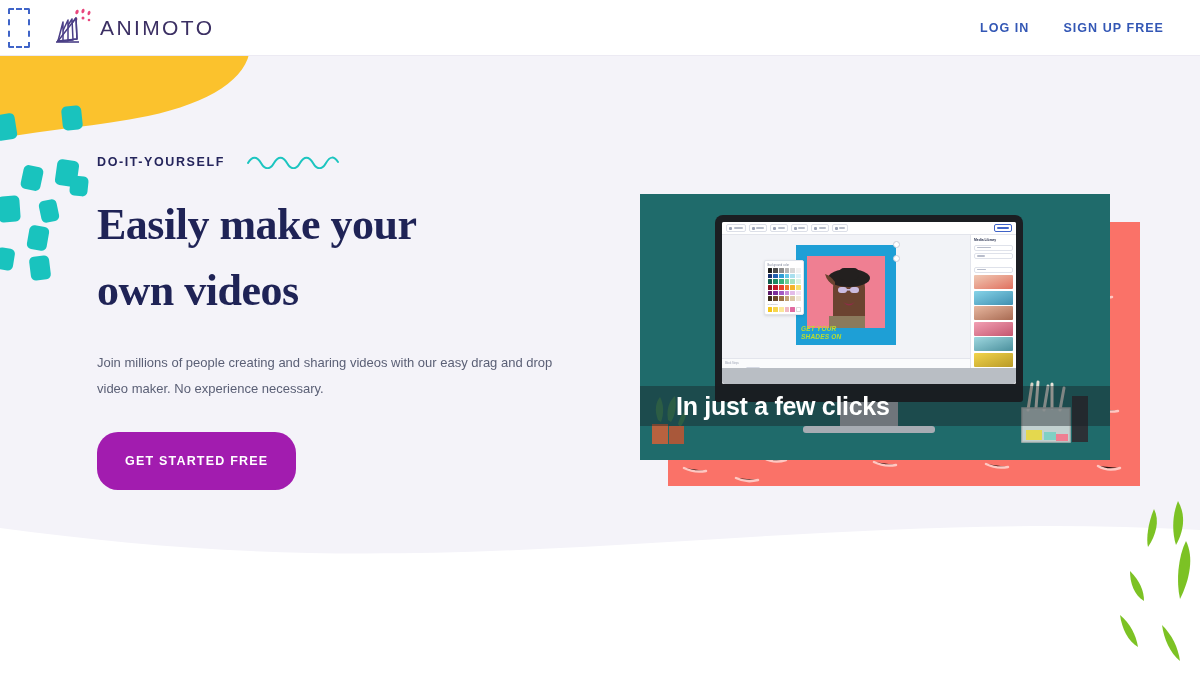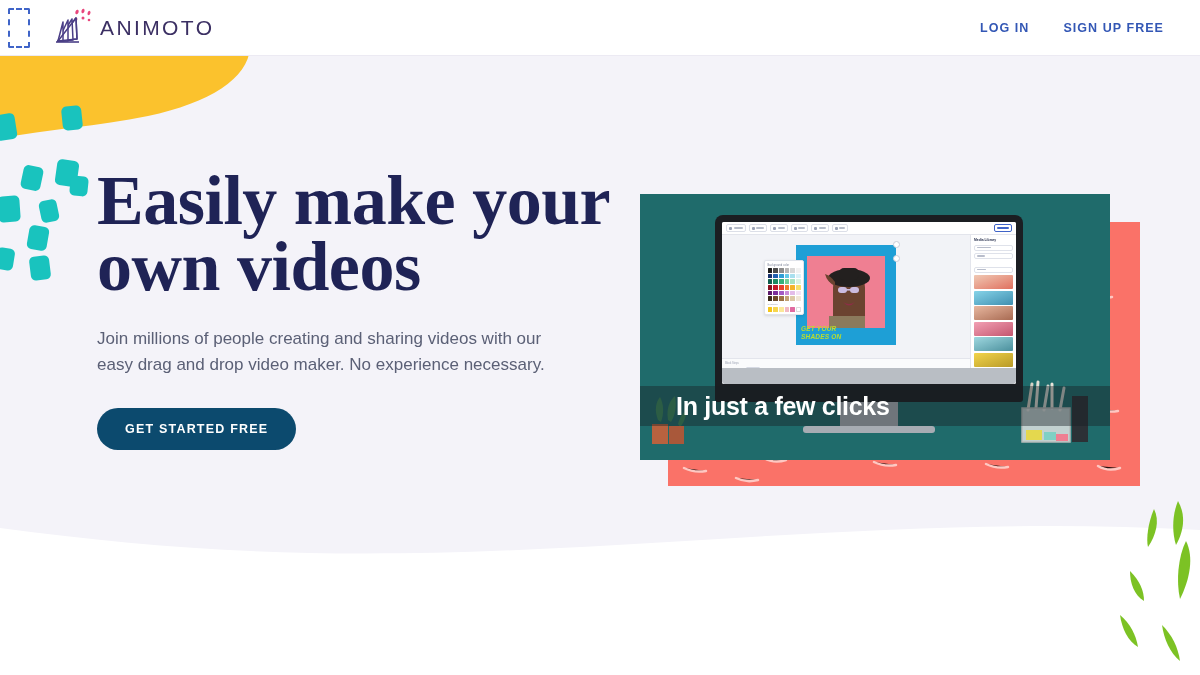--- a/index.html
+++ b/index.html
@@ -78,31 +78,31 @@
   .eyebrow-row { display: flex; align-items: center; gap: 22px; height: 24px; }
   .eyebrow {
     font-size: 12.5px; font-weight: 700; letter-spacing: 1.6px;
     color: #25255c; white-space: nowrap;
   }
   .squiggle { display: block; }
   .headline {
     margin-top: 18px;
     font-family: "Liberation Serif", serif;
     font-weight: 700;
-    font-size: 70px; line-height: 66px; letter-spacing: -0.5px;
+    font-size: 44px; line-height: 66px; letter-spacing: -0.5px;
     color: #1f2356;
   }
   .subcopy {
     margin-top: 26px; width: 480px;
-    font-size: 17px; line-height: 26px; color: #5b6076;
+    font-size: 13px; line-height: 26px; color: #5b6076;
   }
   .cta {
     display: inline-flex; align-items: center; justify-content: center;
-    margin-top: 30px; height: 42px; padding: 5px 28px;
-    background: #0c4a6e; color: #ffffff; border: none; border-radius: 21px;
+    margin-top: 30px; height: 58px; padding: 5px 28px;
+    background: #a21caf; color: #ffffff; border: none; border-radius: 21px;
     font-size: 12.5px; font-weight: 700; letter-spacing: 1.2px;
     font-family: "Liberation Sans", sans-serif; cursor: pointer;
   }
 
   
   .media { position: absolute; left: 640px; top: 194px; width: 596px; height: 300px; z-index: 18; }
   .coral-block {
     position: absolute; left: 28px; top: 28px; width: 472px; height: 264px;
     background: #fa7268; overflow: hidden;
   }
@@ -294,20 +294,26 @@
     </a>
 
 
     <div class="nav-right">
       <a class="nav-link">LOG IN</a>
       <a class="nav-link">SIGN UP FREE</a>
     </div>
   </div>
 
   <div class="copy">
+    <div class="eyebrow-row">
+      <div class="eyebrow">DO-IT-YOURSELF</div>
+      <svg class="squiggle" width="92" height="14" viewBox="0 0 92 14">
+        <path d="M1,8 C5,1 10,1 14,8 C18,15 23,15 27,8 C31,1 36,1 40,8 C44,15 49,15 53,8 C57,1 62,1 66,8 C70,15 75,15 79,8 C83,1 87,1 91,7" fill="none" stroke="#1cc5c0" stroke-width="2" stroke-linecap="round"></path>
+      </svg>
+    </div>
 
     <h1 class="headline">
       <span>Easily make your</span><br>
       <span>own videos</span>
     </h1>
 
     <p class="subcopy">Join millions of people creating and sharing videos with our easy drag and drop video maker. No experience necessary.</p>
 
     <button class="cta">GET STARTED FREE</button>
   </div>

